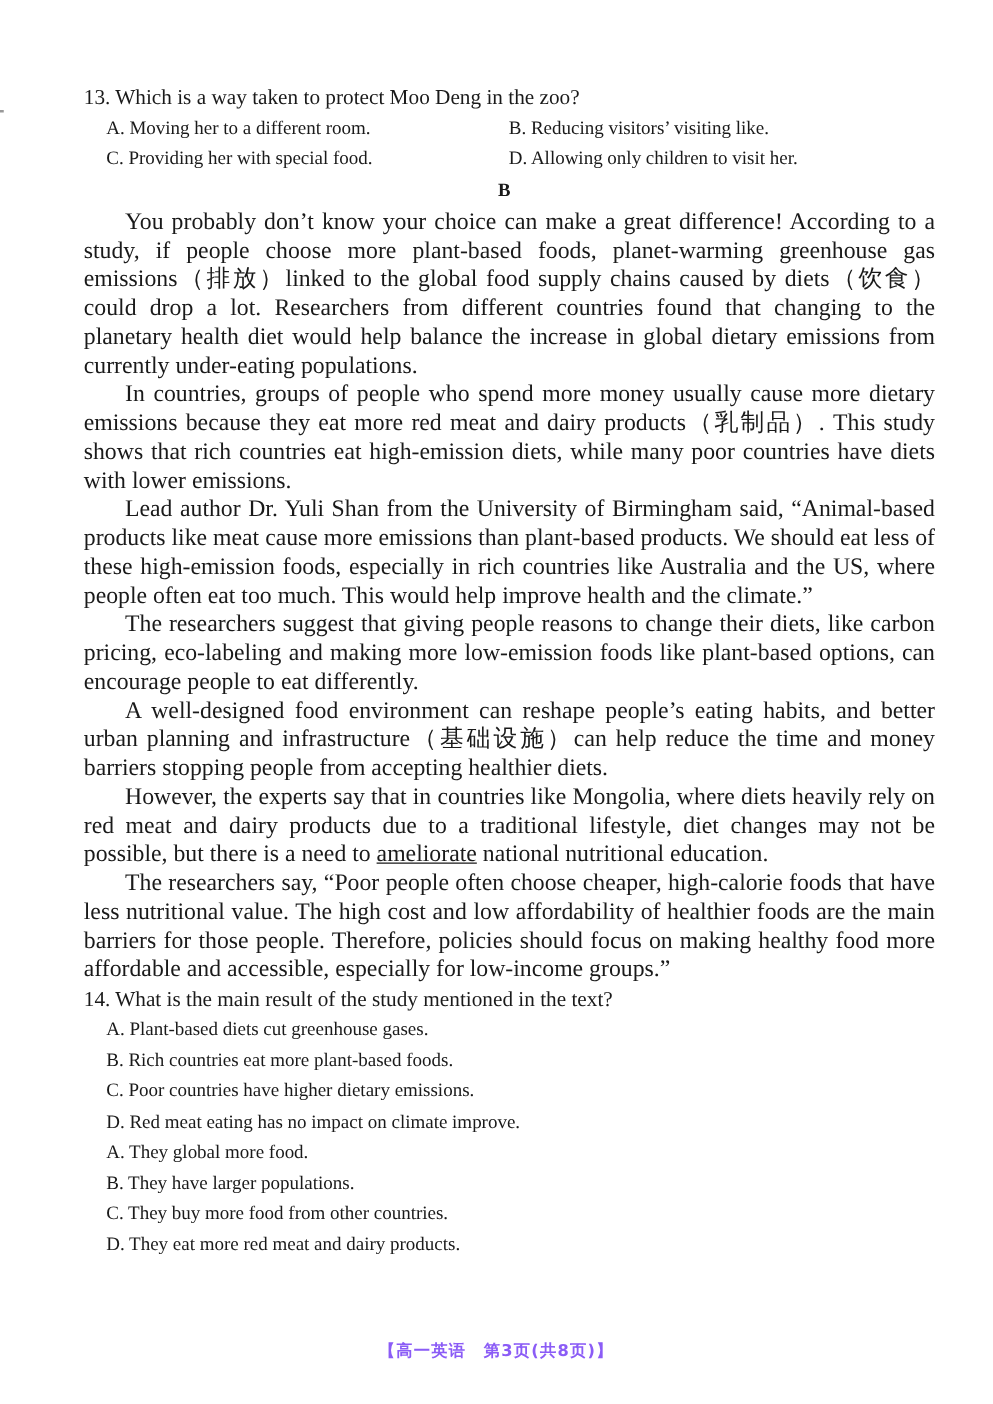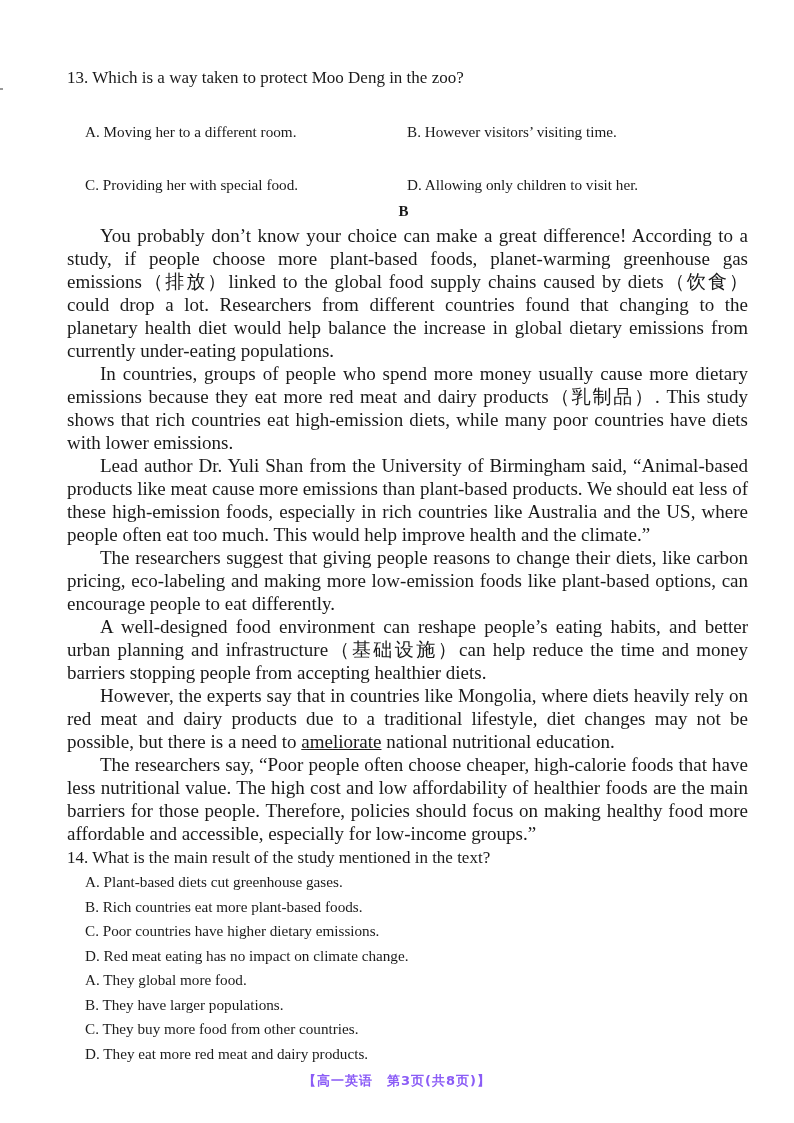--- a/index.html
+++ b/index.html
@@ -27,21 +27,20 @@
       line-height: 24px;
       white-space: nowrap;
     }
     .opt-grid {
       display: grid;
       grid-template-columns: 340px 340px;
       padding-left: 0;
     }
     .opt-grid .opt {
       padding-left: 0;
-      margin-top: 29px;
     }
     .opt {
       height: 24.5px;
       line-height: 24.5px;
       white-space: nowrap;
     }
     .opt.indent {
       padding-left: 18px;
     }
     .opt-grid .opt:nth-child(odd) {
@@ -96,21 +95,21 @@
 <body>
 
 <div class="margin-mark"></div>
 
 <div class="page">
 
   <div class="question-block q13">
     <div class="q-stem">13. Which is a way taken to protect Moo Deng in the zoo?</div>
     <div class="opt-grid">
       <div class="opt">A. Moving her to a different room.</div>
-      <div class="opt">B. However visitors’ visiting time.</div>
+      <div class="opt">B. Reducing visitors’ visiting like.</div>
       <div class="opt">C. Providing her with special food.</div>
       <div class="opt">D. Allowing only children to visit her.</div>
     </div>
   </div>
 
   <div class="section-letter">B</div>
 
   <div class="passage">
     <p><span>You probably don’t know your choice can make a great difference! According to a study, if people choose more plant-based foods, planet-warming greenhouse gas emissions（排放）linked to the global food supply chains caused by diets（饮食）could drop a lot. Researchers from different countries found that changing to the planetary health diet would help balance the increase in global dietary emissions from currently under-eating populations.</span></p>
     <p><span>In countries, groups of people who spend more money usually cause more dietary emissions because they eat more red meat and dairy products（乳制品）. This study shows that rich countries eat high-emission diets, while many poor countries have diets with lower emissions.</span></p>
@@ -119,21 +118,21 @@
     <p><span>A well-designed food environment can reshape people’s eating habits, and better urban planning and infrastructure（基础设施）can help reduce the time and money barriers stopping people from accepting healthier diets.</span></p>
     <p><span>However, the experts say that in countries like Mongolia, where diets heavily rely on red meat and dairy products due to a traditional lifestyle, diet changes may not be possible, but there is a need to </span><span class="underline">ameliorate</span><span> national nutritional education.</span></p>
     <p><span>The researchers say, “Poor people often choose cheaper, high-calorie foods that have less nutritional value. The high cost and low affordability of healthier foods are the main barriers for those people. Therefore, policies should focus on making healthy food more affordable and accessible, especially for low-income groups.”</span></p>
   </div>
 
   <div class="question-block q14">
     <div class="q-stem">14. What is the main result of the study mentioned in the text?</div>
     <div class="opt indent">A. Plant-based diets cut greenhouse gases.</div>
     <div class="opt indent">B. Rich countries eat more plant-based foods.</div>
     <div class="opt indent">C. Poor countries have higher dietary emissions.</div>
-    <div class="opt indent">D. Red meat eating has no impact on climate change.</div>
+    <div class="opt indent">D. Red meat eating has no impact on climate improve.</div>
   </div>
 
   <div class="question-block q15">
     <div class="opt indent">A. They global more food.</div>
     <div class="opt indent">B. They have larger populations.</div>
     <div class="opt indent">C. They buy more food from other countries.</div>
     <div class="opt indent">D. They eat more red meat and dairy products.</div>
   </div>
 
 </div>

